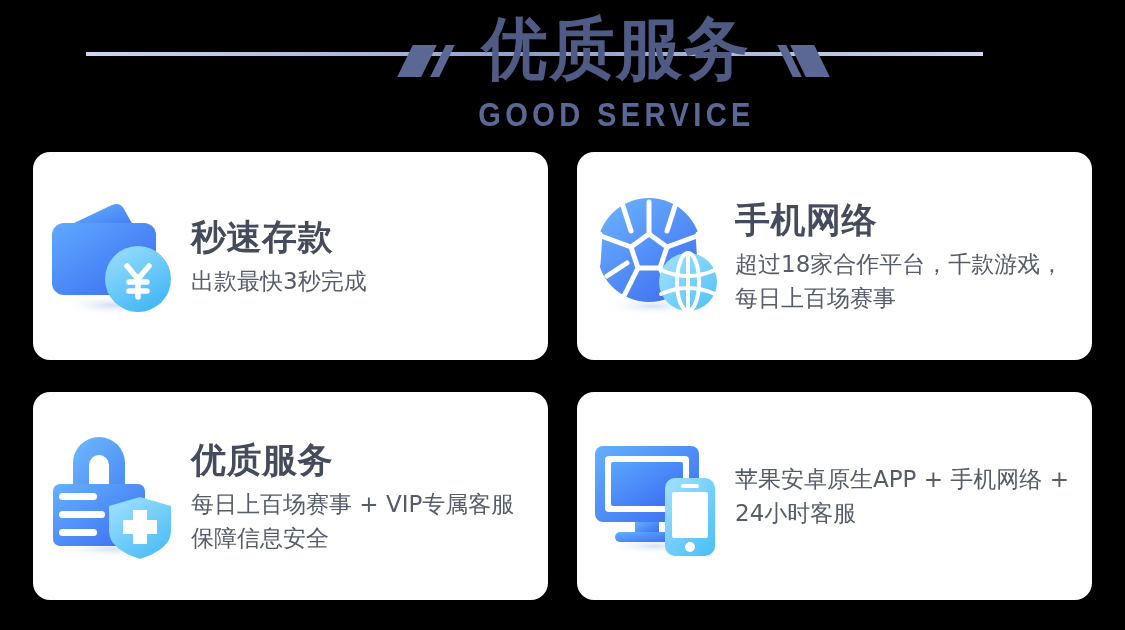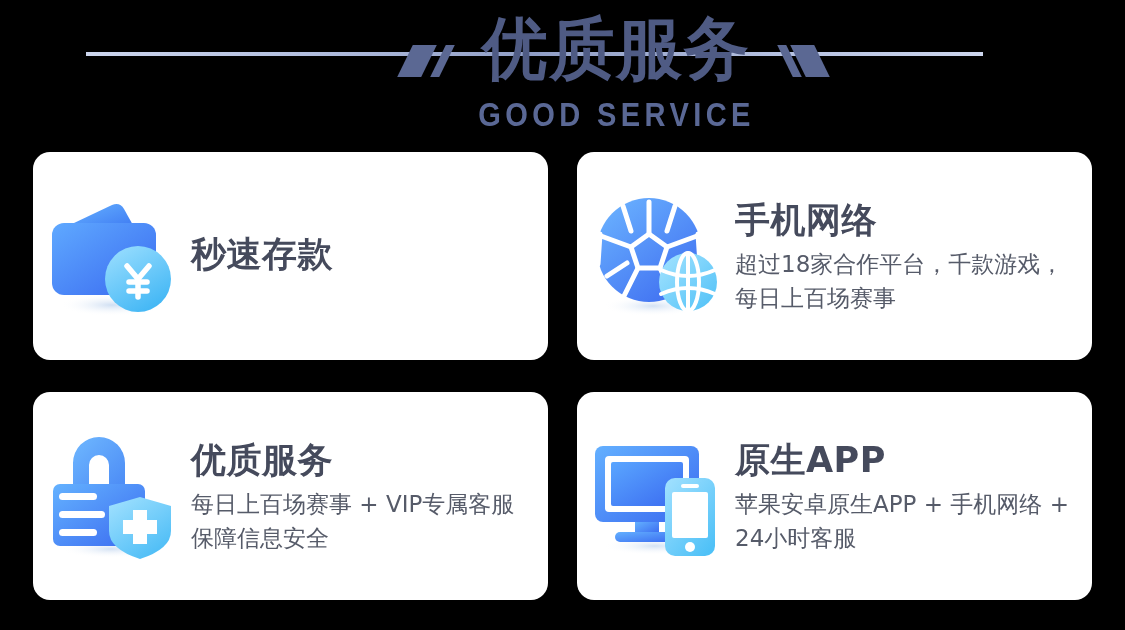--- a/index.html
+++ b/index.html
@@ -216,20 +216,21 @@
           <g fill="none" stroke="#ffffff" stroke-width="5.5" stroke-linecap="round">
             <path d="M81 73 L92 86 L103 73"></path>
             <path d="M83 89 L101 89"></path>
             <path d="M83 98 L101 98"></path>
             <path d="M92 86 L92 104"></path>
           </g>
         </svg>
       </div>
       <div class="card-text">
         <div class="card-title">秒速存款</div>
+        <div class="card-desc">出款最快3秒完成</div>
       </div>
     </div>
 
     <div class="card">
       <div class="card-icon">
         <svg class="ico" width="138" height="132" viewBox="0 0 138 132">
           <defs>
             <linearGradient id="sgrad" x1="0.1" y1="0" x2="0.9" y2="1">
               <stop offset="0%" stop-color="#6bb3ff"></stop>
               <stop offset="100%" stop-color="#3d6bf0"></stop>
@@ -337,19 +338,18 @@
           <rect x="22" y="28" width="72" height="44" rx="2" fill="url(#mscreen)"></rect>
           <rect x="46" y="88" width="24" height="12" fill="url(#mgrad)"></rect>
           <rect x="26" y="98" width="64" height="10" rx="5" fill="url(#mgrad)"></rect>
           <rect x="76" y="44" width="50" height="78" rx="10" fill="url(#pgrad)"></rect>
           <rect x="83" y="58" width="36" height="46" rx="2" fill="#ffffff"></rect>
           <rect x="92" y="50" width="18" height="4" rx="2" fill="#ffffff"></rect>
           <circle cx="101" cy="113" r="5" fill="#ffffff"></circle>
         </svg>
       </div>
       <div class="card-text">
-        <div class="card-title">原生APP</div>
         <div class="card-desc wide">苹果安卓原生APP + 手机网络 + 24小时客服</div>
       </div>
     </div>
 
   </div>
 </div>
 
 </body></html>

